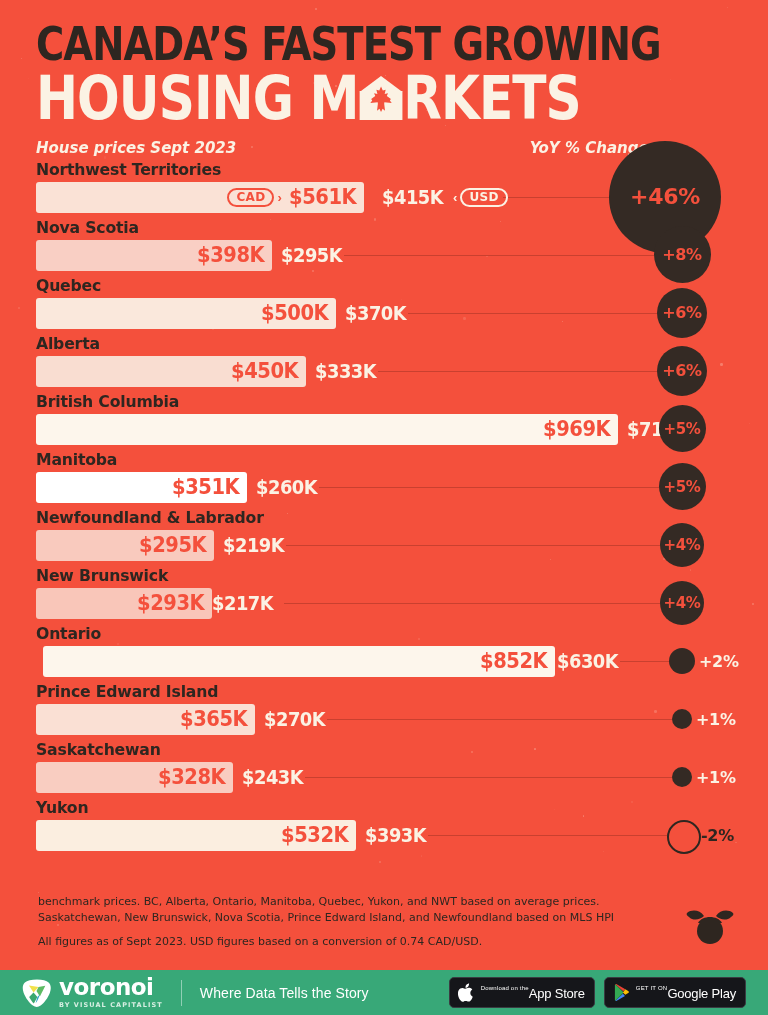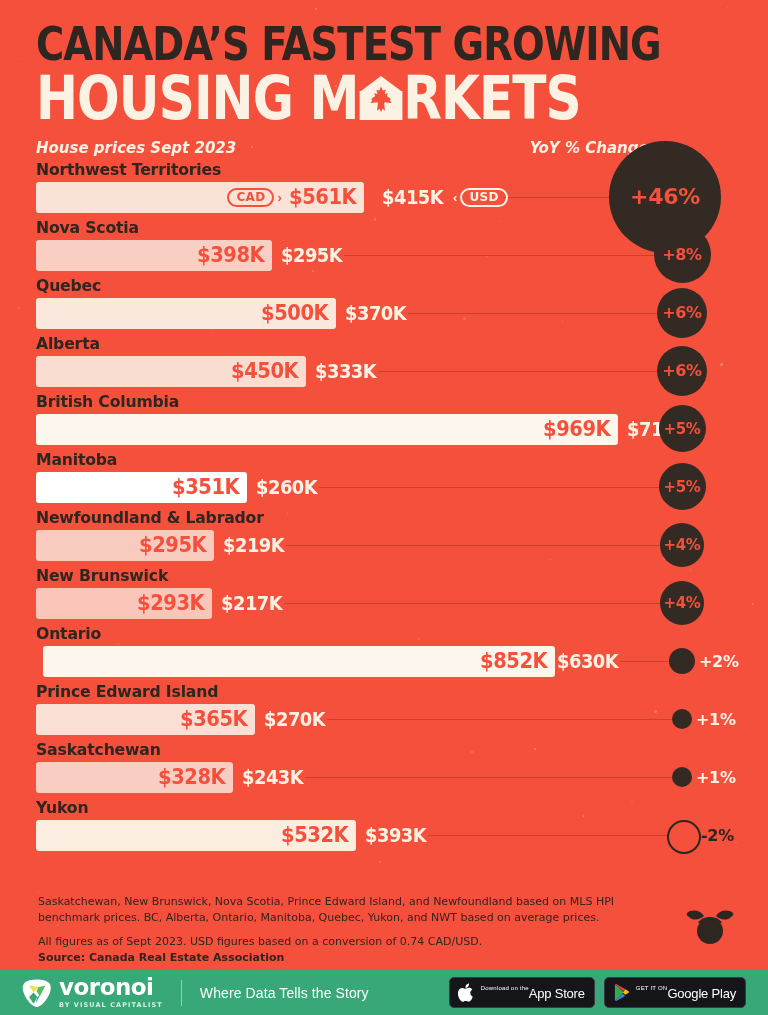--- a/index.html
+++ b/index.html
@@ -398,21 +398,21 @@
         </div>
       </div>
       <div class="row">
         <div class="row-label">New Brunswick</div>
         <div class="connector" style="left: 284px; width: 376px;"></div>
         <div class="bar-wrap" style="width: 176px;">
           <div class="bar" style="background: rgb(249, 198, 185); width: 100%;">
             <span class="cad-val">$293K</span>
           </div>
         </div>
-        <div class="usd-group" style="left: 212px;">
+        <div class="usd-group" style="left: 203px;">
           <span class="usd-val">$217K</span>
         </div>
         <div class="pct-circle" style="width: 44px; height: 44px; left: 660px; top: 14px;">
           <span class="pct-inside" style="font-size: 15px;">+4%</span>
         </div>
       </div>
       <div class="row">
         <div class="row-label">Ontario</div>
         <div class="connector" style="left: 620px; width: 49px;"></div>
         <div class="bar-wrap" style="width: 512px;">
@@ -464,25 +464,24 @@
         </div>
         <div class="usd-group" style="left: 356px;">
           <span class="usd-val">$393K</span>
         </div>
         <div class="pct-circle hollow" style="width: 30px; height: 30px; left: 667px; top: 21px;"></div>
         <span class="pct-outside dark" style="left: 701px; top: 27px;">-2%</span>
       </div>
     </div>
 
   <div class="footnotes">
+    <div class="fn-line">benchmark prices. BC, Alberta, Ontario, Manitoba, Quebec, Yukon, and NWT based on average prices.</div>
     <div class="fn-line">Saskatchewan, New Brunswick, Nova Scotia, Prince Edward Island, and Newfoundland based on MLS HPI</div>
-    <div class="fn-line">benchmark prices. BC, Alberta, Ontario, Manitoba, Quebec, Yukon, and NWT based on average prices.</div>
     <div class="fn-block2">
       <div class="fn-line">All figures as of Sept 2023. USD figures based on a conversion of 0.74 CAD/USD.</div>
-      <div class="fn-line fn-source">Source: Canada Real Estate Association</div>
     </div>
   </div>
 
   <svg class="logo-mark" viewBox="0 0 52 42">
     <path fill="#2e2620" d="M3 8c5-4 13-3 17 3-4 4-11 5-15 1-2-1-3-3-2-4zM49 8c-5-4-13-3-17 3 4 4 11 5 15 1 2-1 3-3 2-4z"></path>
     <circle cx="26" cy="26" r="13" fill="#2e2620"></circle>
     <path fill="#2e2620" d="M14 18c2-4 7-6 12-6s10 2 12 6z"></path>
   </svg>
 
 </div>

